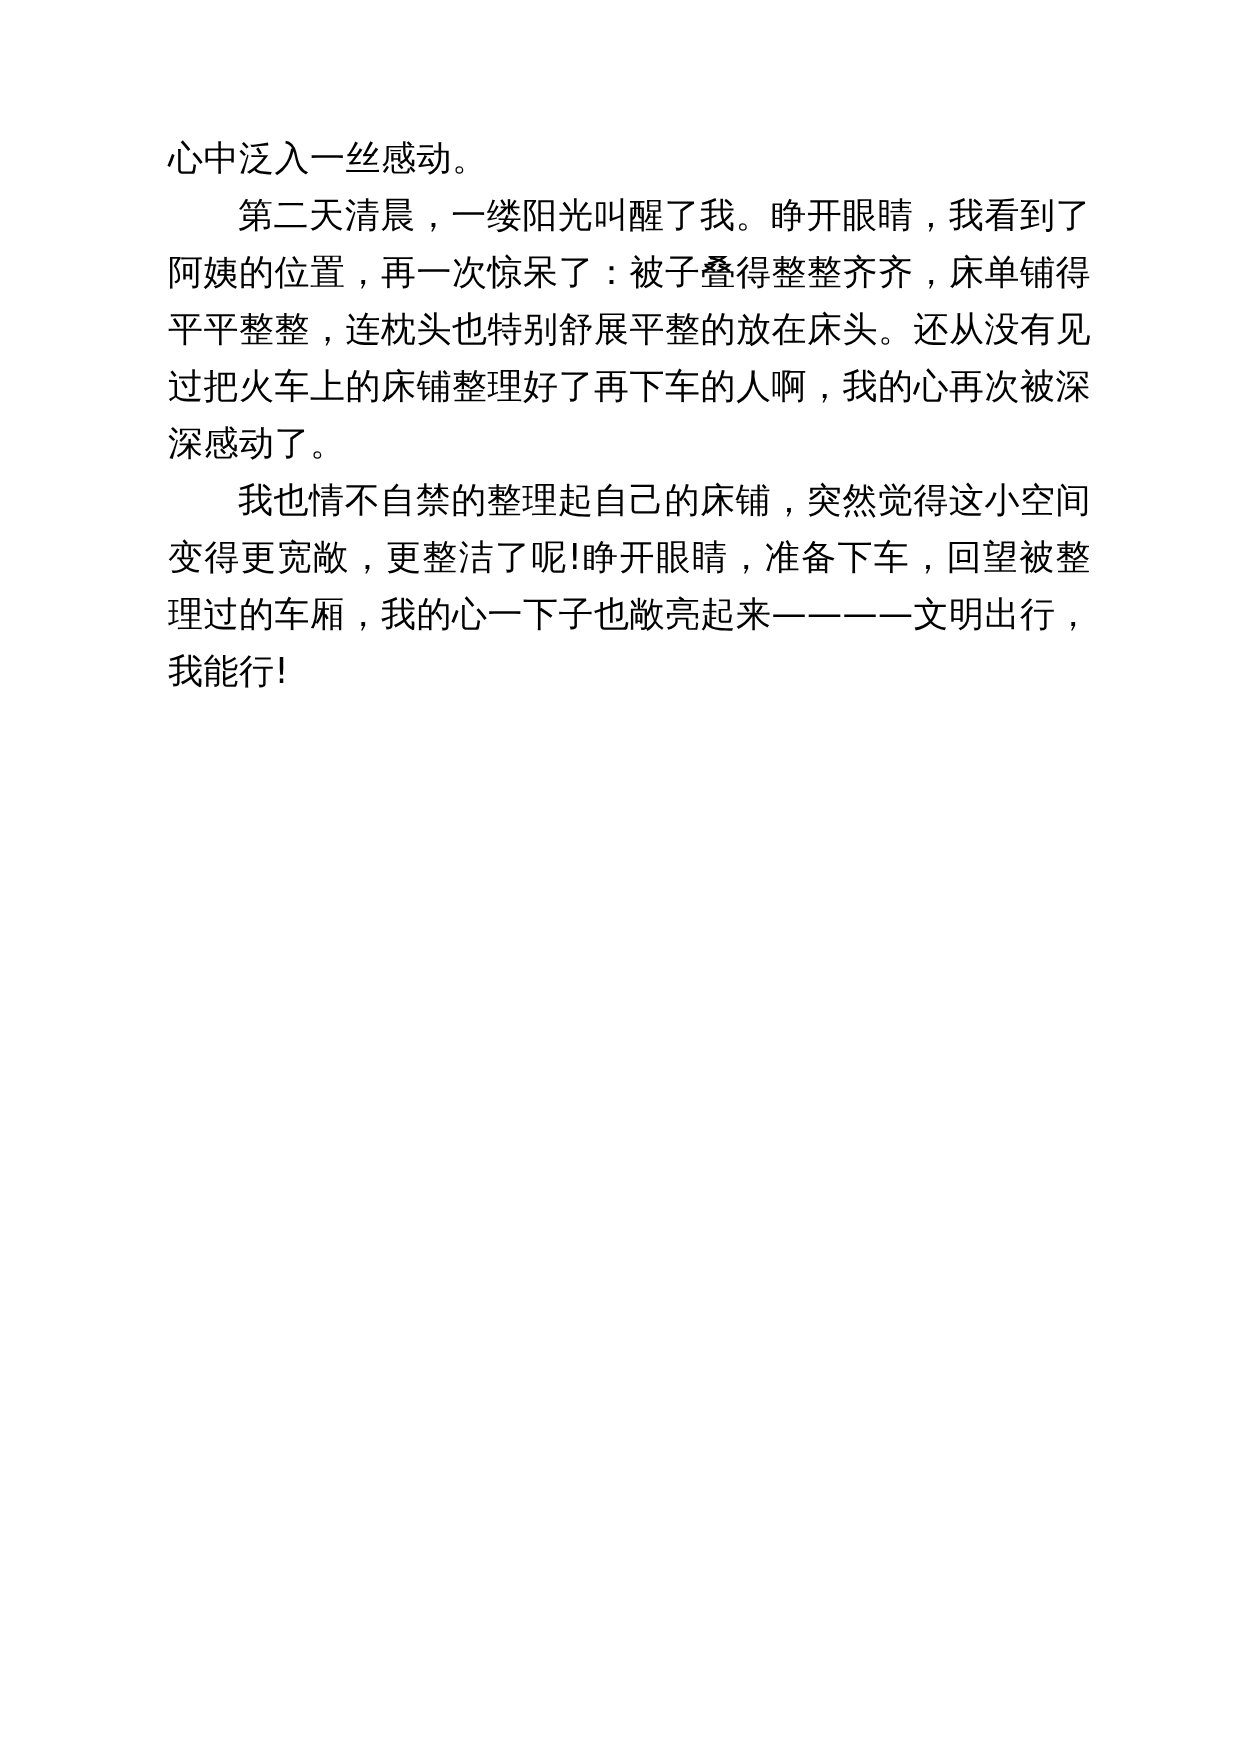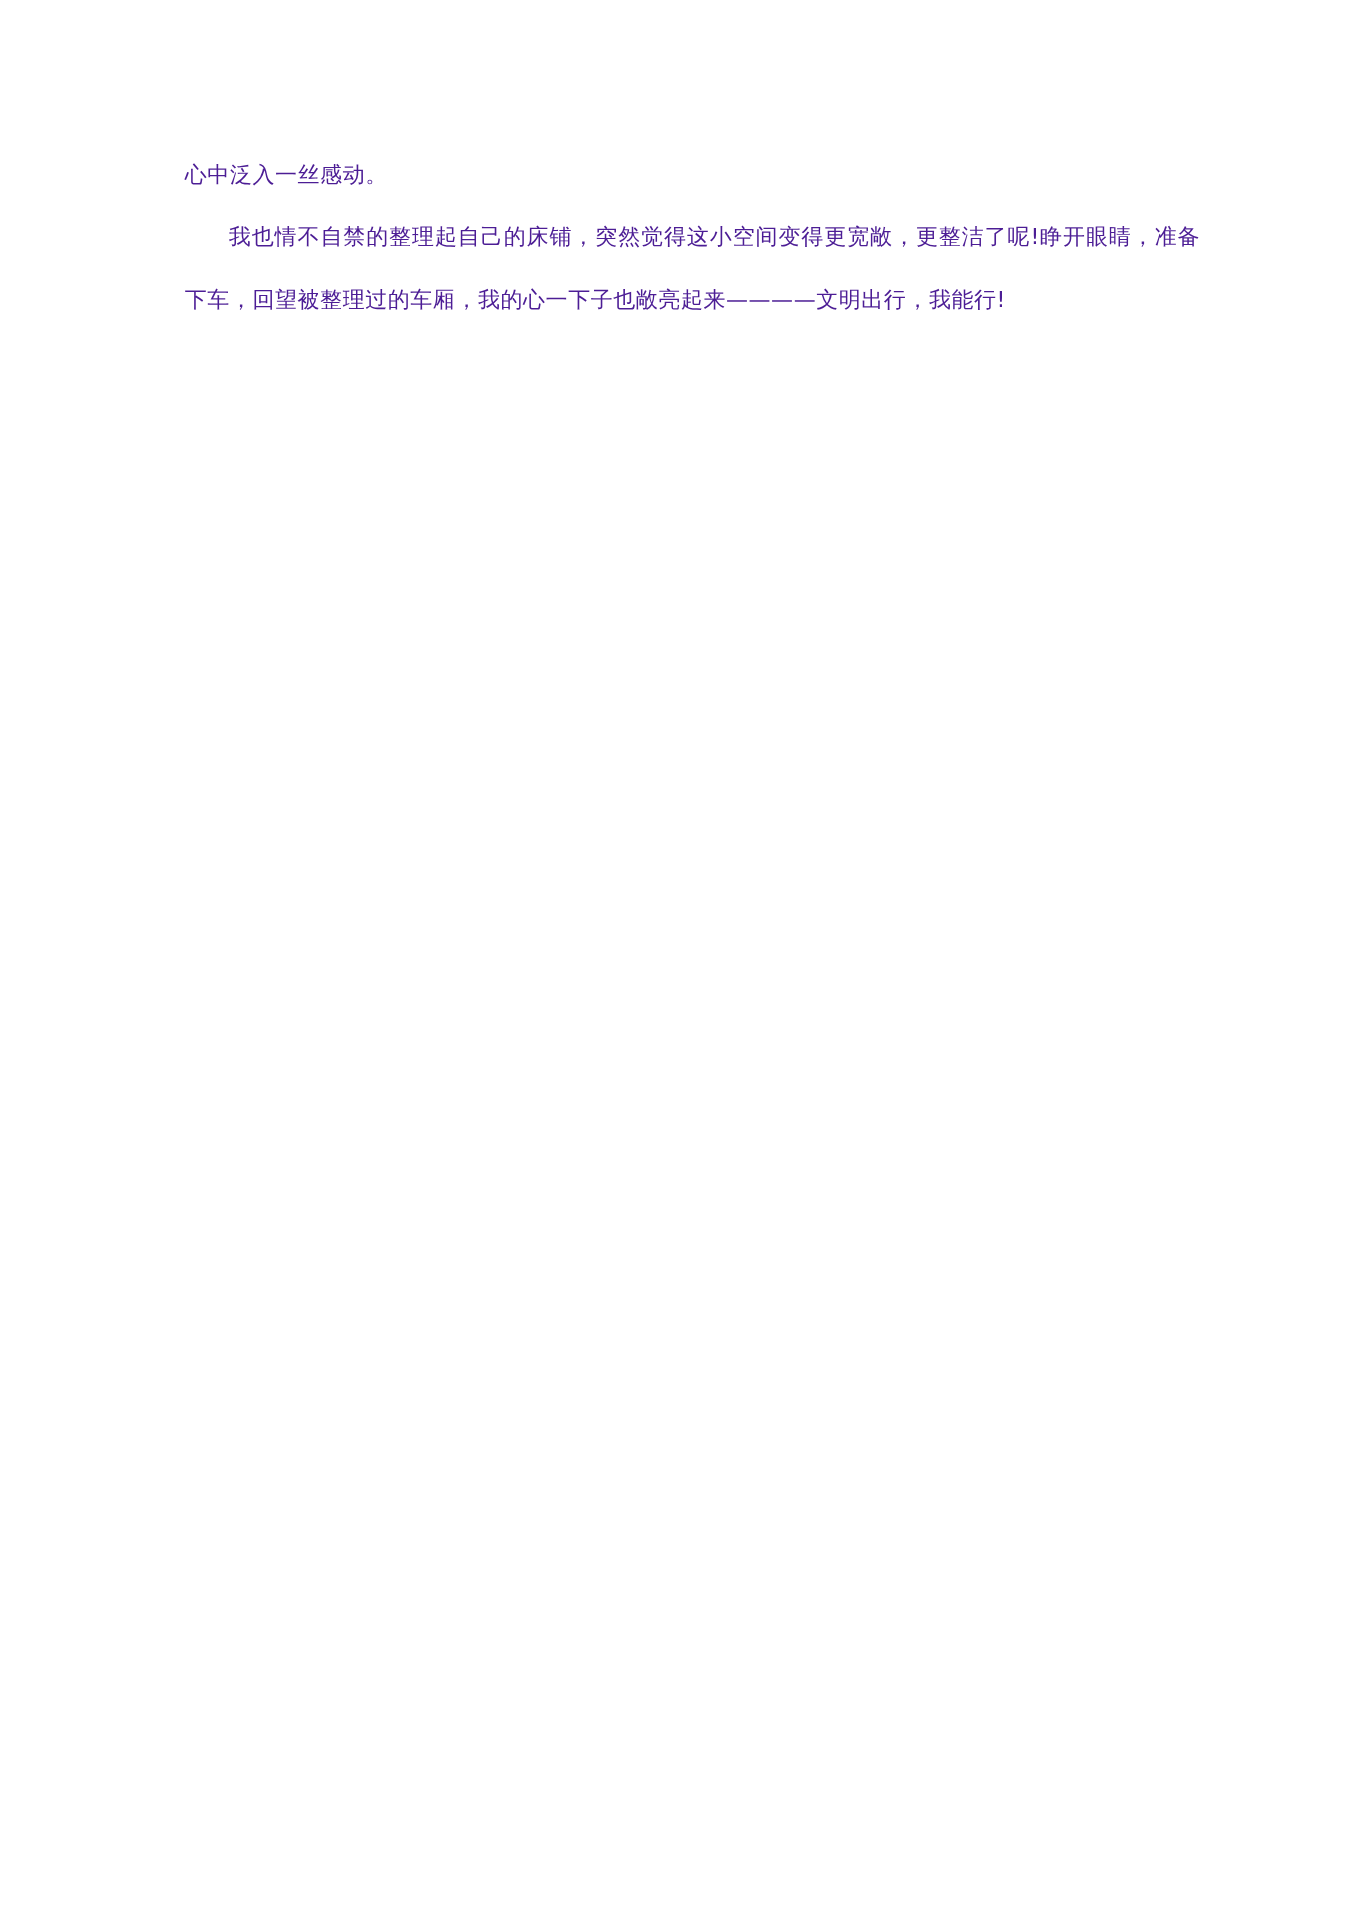--- a/index.html
+++ b/index.html
@@ -15,36 +15,37 @@
     -webkit-font-smoothing: antialiased;
   }
   .page {
     box-sizing: border-box;
     width: 1241px;
     height: 1754px;
     padding: 130px 150px 0 168px;
     position: relative;
   }
   .doc-body {
-    font-size: 20px;
+    font-size: 35px;
     line-height: 57px;
     letter-spacing: 0.5px;
     text-align: justify;
     text-justify: inter-ideograph;
-    color: #4c1d95;
+    color: #000000;
   }
   .para {
     margin: 0;
     text-indent: 0;
   }
   .para.indent {
     text-indent: 2em;
   }
 </style>
 </head>
 <body>
 
 <div class="page">
   <div class="doc-body">
     <p class="para">心中泛入一丝感动。</p>
+    <p class="para indent">第二天清晨，一缕阳光叫醒了我。睁开眼睛，我看到了阿姨的位置，再一次惊呆了：被子叠得整整齐齐，床单铺得平平整整，连枕头也特别舒展平整的放在床头。还从没有见过把火车上的床铺整理好了再下车的人啊，我的心再次被深深感动了。</p>
     <p class="para indent">我也情不自禁的整理起自己的床铺，突然觉得这小空间变得更宽敞，更整洁了呢!睁开眼睛，准备下车，回望被整理过的车厢，我的心一下子也敞亮起来————文明出行，我能行!</p>
   </div>
 </div>
 
 </body></html>

